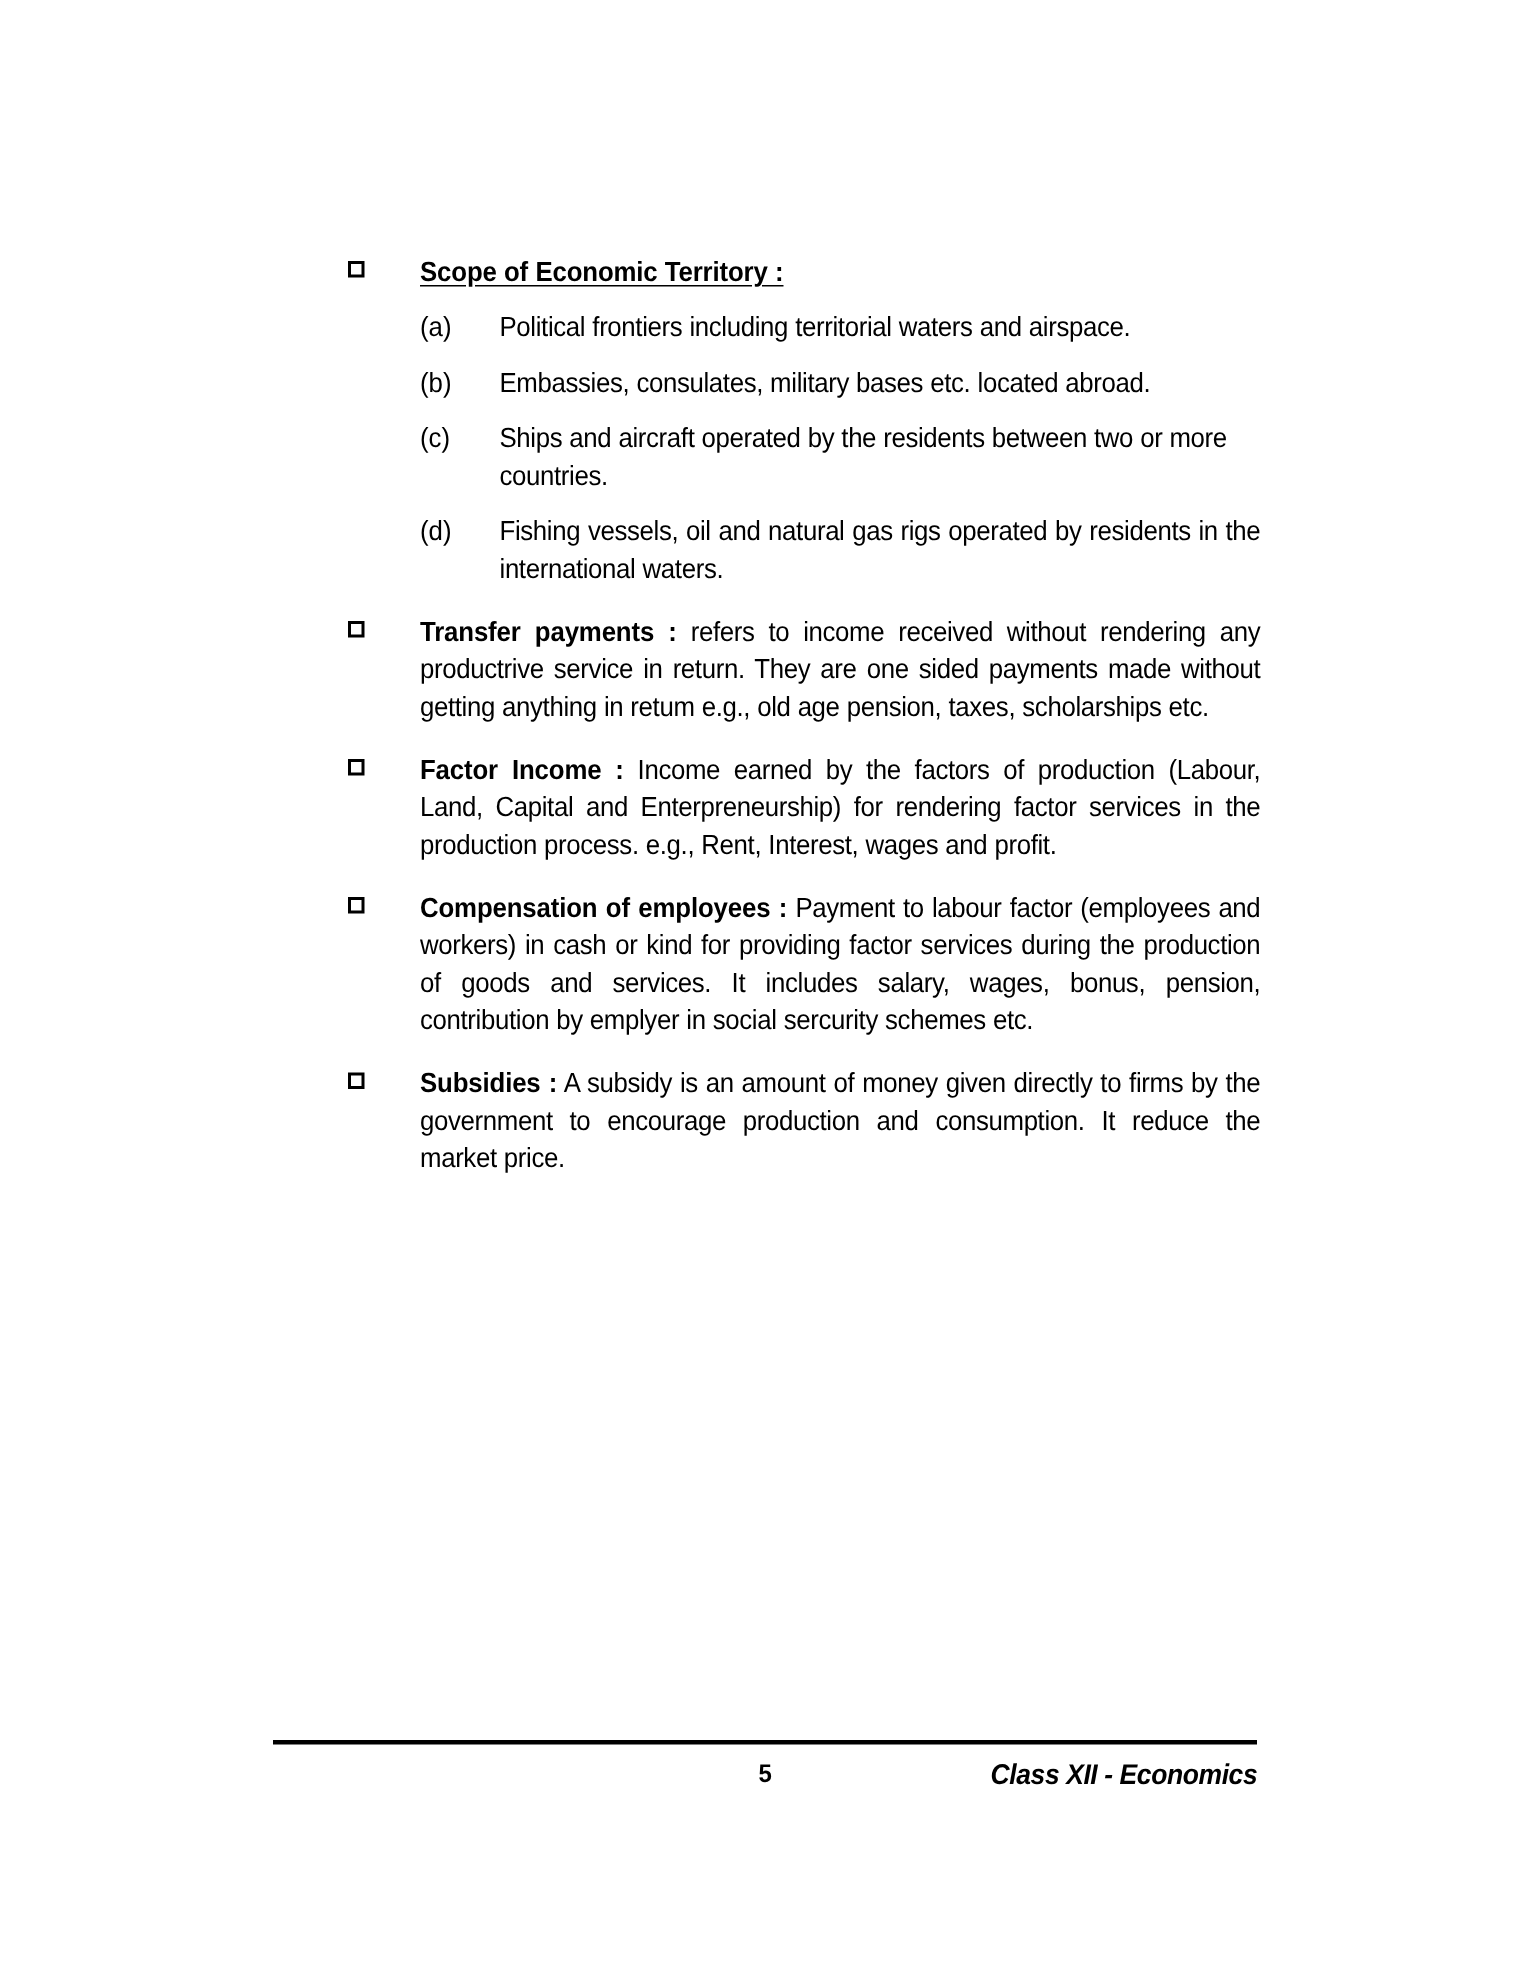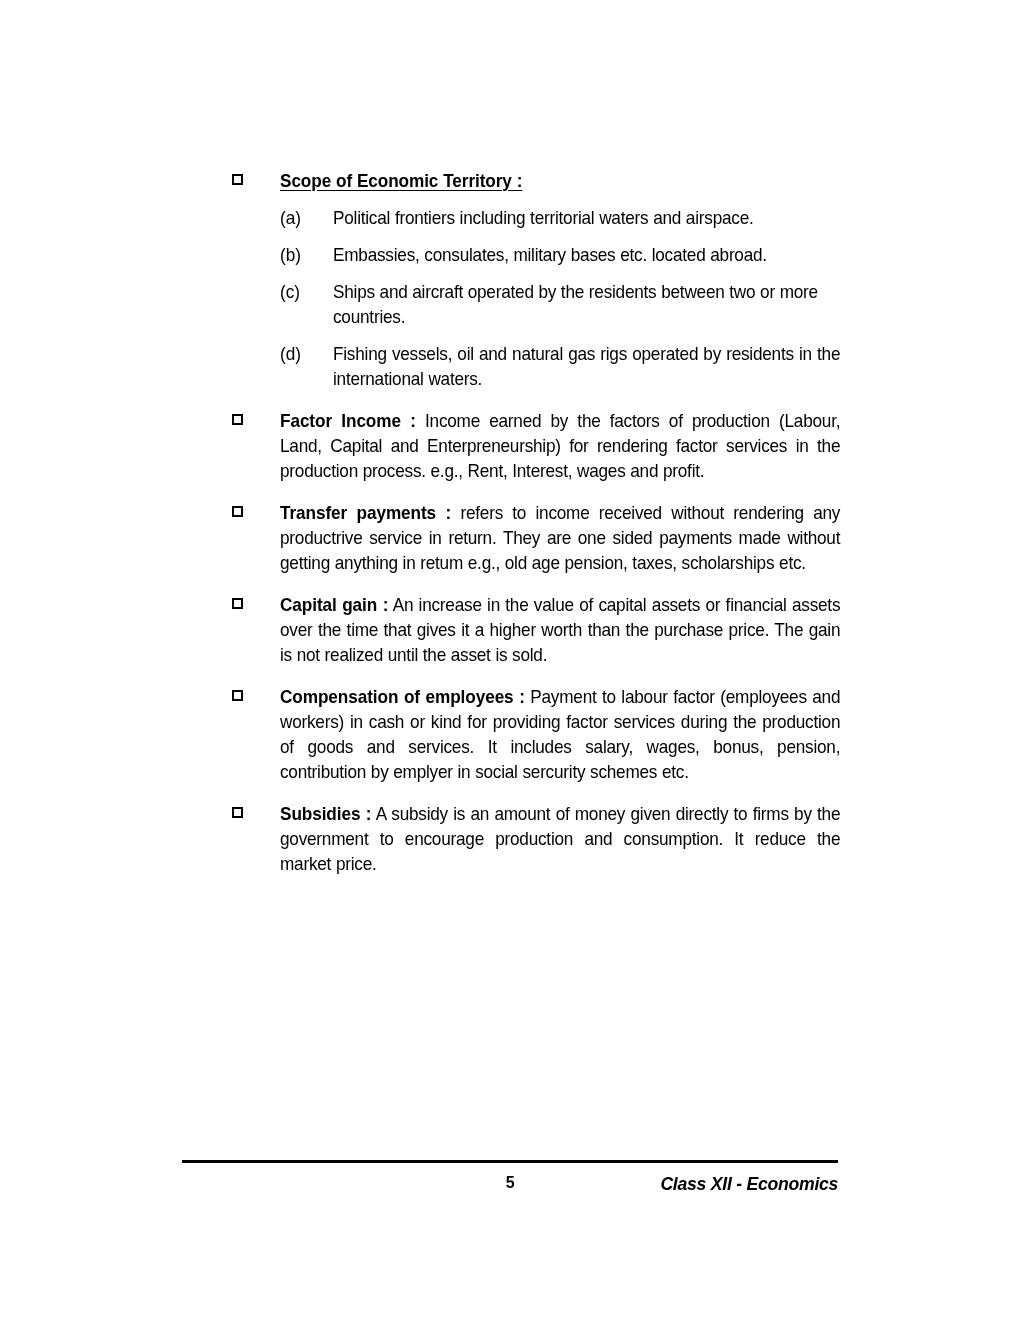--- a/index.html
+++ b/index.html
@@ -164,32 +164,28 @@
         <div class="subitem">
           <span class="sublabel">(d)</span>
           <div class="body-text">Fishing vessels, oil and natural gas rigs operated by residents in the international waters.</div>
         </div>
       </div>
     </div>
 
 
     <div class="entry">
       <span class="bullet"></span>
+      <div class="body-text"><span class="term">Transfer payments :</span><span> refers to income received without rendering any productrive service in return. They are one sided payments made without getting anything in retum e.g., old age pension, taxes, scholarships etc.</span></div>
+    </div>
+
+    <div class="entry">
+      <span class="bullet"></span>
       <div class="body-text"><span class="term">Factor Income :</span><span> Income earned by the factors of production (Labour, Land, Capital and Enterpreneurship) for rendering factor services in the production process. e.g., Rent, Interest, wages and profit.</span></div>
     </div>
 
-    <div class="entry">
-      <span class="bullet"></span>
-      <div class="body-text"><span class="term">Transfer payments :</span><span> refers to income received without rendering any productrive service in return. They are one sided payments made without getting anything in retum e.g., old age pension, taxes, scholarships etc.</span></div>
-    </div>
-
-    <div class="entry">
-      <span class="bullet"></span>
-      <div class="body-text"><span class="term">Capital gain :</span><span> An increase in the value of capital assets or financial assets over the time that gives it a higher worth than the purchase price. The gain is not realized until the asset is sold.</span></div>
-    </div>
 
     <div class="entry">
       <span class="bullet"></span>
       <div class="body-text"><span class="term">Compensation of employees :</span><span> Payment to labour factor (employees and workers) in cash or kind for providing factor services during the production of goods and services. It includes salary, wages, bonus, pension, contribution by emplyer in social sercurity schemes etc.</span></div>
     </div>
 
 
     <div class="entry">
       <span class="bullet"></span>
       <div class="body-text"><span class="term">Subsidies :</span><span> A subsidy is an amount of money given directly to firms by the government to encourage production and consumption. It reduce the market price.</span></div>

